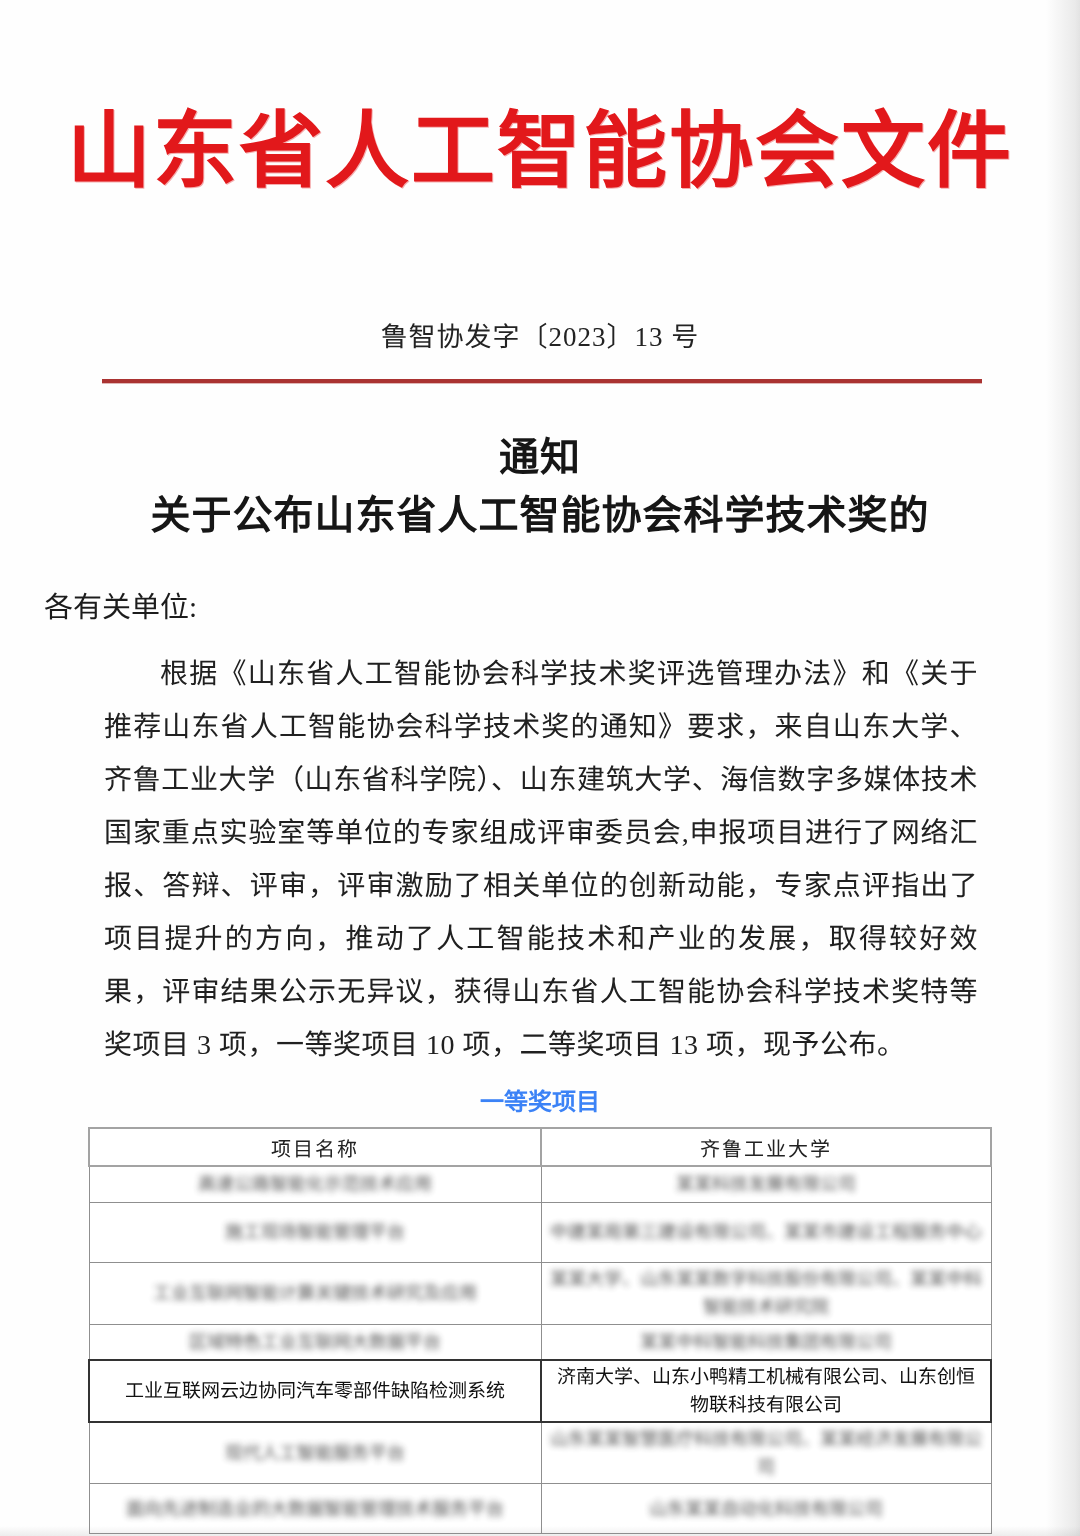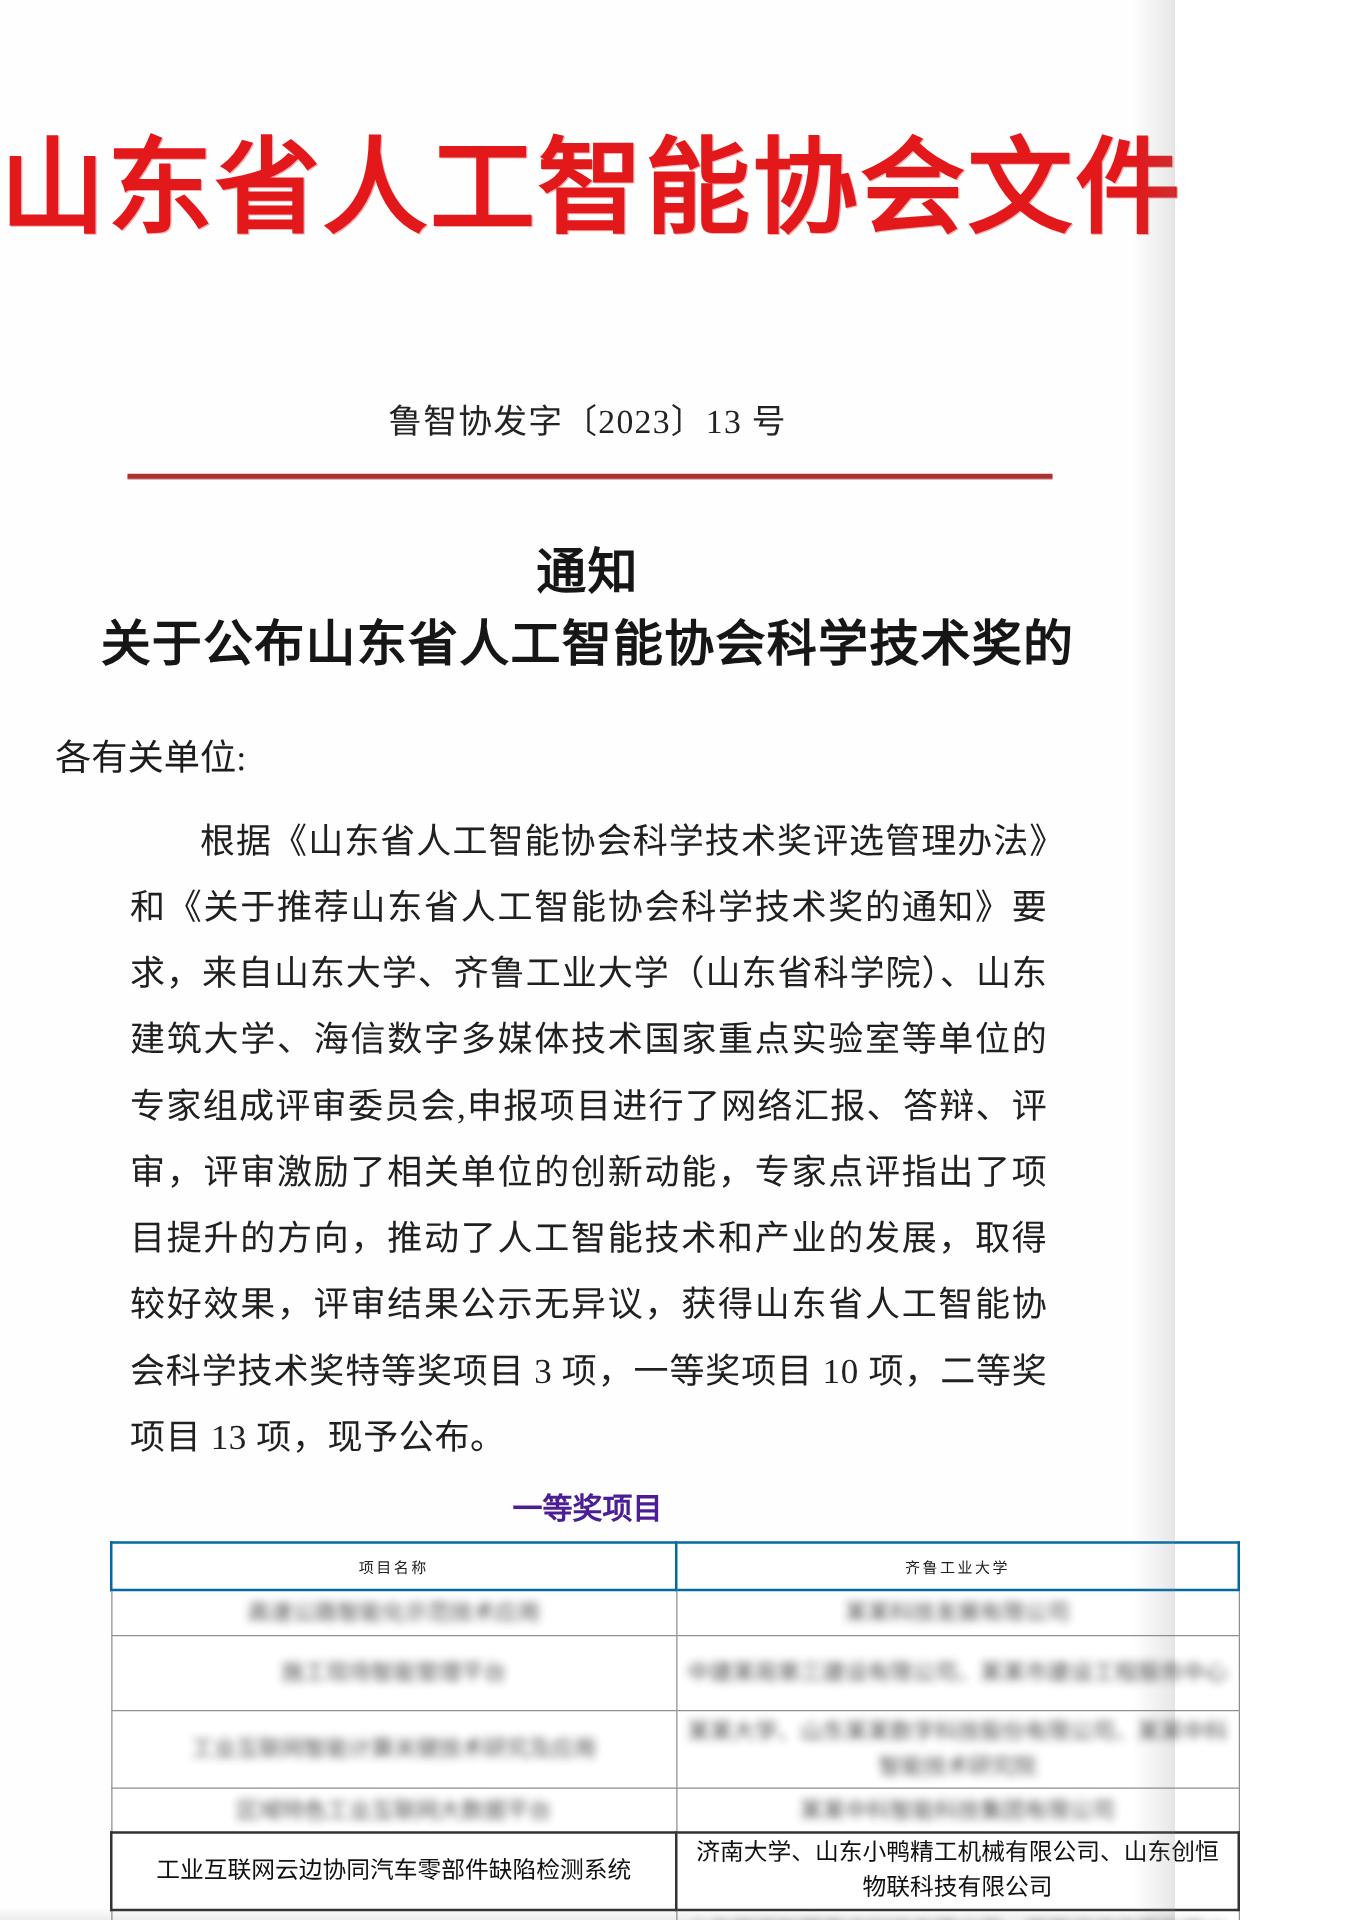--- a/index.html
+++ b/index.html
@@ -10,21 +10,21 @@
   body {
     width: 1080px;
     height: 1536px;
     position: relative;
     overflow: hidden;
     font-family: "Liberation Serif", "DejaVu Serif", serif;
     color: #1c1c1c;
   }
   .page {
     position: relative;
-    width: 940px;
+    width: 1080px;
     height: 1536px;
     background: #fefefe;
   }
   
   .edge-right {
     position: absolute; top: 0; right: 0;
     width: 34px; height: 100%;
     background: linear-gradient(to right, rgba(130,130,130,0) 0%, rgba(130,130,130,0.16) 85%, rgba(130,130,130,0.22) 100%);
     pointer-events: none; z-index: 5;
   }
@@ -84,35 +84,35 @@
     word-break: break-all;
     color: #202020;
   }
   .section-label {
     margin-top: 16px;
     text-align: center;
     font-family: "Liberation Sans", "DejaVu Sans", sans-serif;
     font-weight: bold;
     font-size: 24px;
     line-height: 30px;
-    color: #4c1d95;
+    color: #3b82f6;
   }
   table.award-table {
     border-collapse: collapse;
     table-layout: fixed;
     width: 902px;
     margin: 10px 0 0 88px;
     background: #fff;
   }
   table.award-table col.c-project { width: 452px; }
   table.award-table col.c-units   { width: 450px; }
   table.award-table th {
-    border: 2px solid #0369a1;
+    border: 2px solid #a3a3a3;
     font-weight: normal;
-    font-size: 12px;
+    font-size: 20px;
     height: 34px;
     text-align: center;
     letter-spacing: 2px;
     color: #222;
   }
   table.award-table td {
     border: 1px solid #8f8f8f;
     text-align: center;
     vertical-align: middle;
     font-size: 18px;

